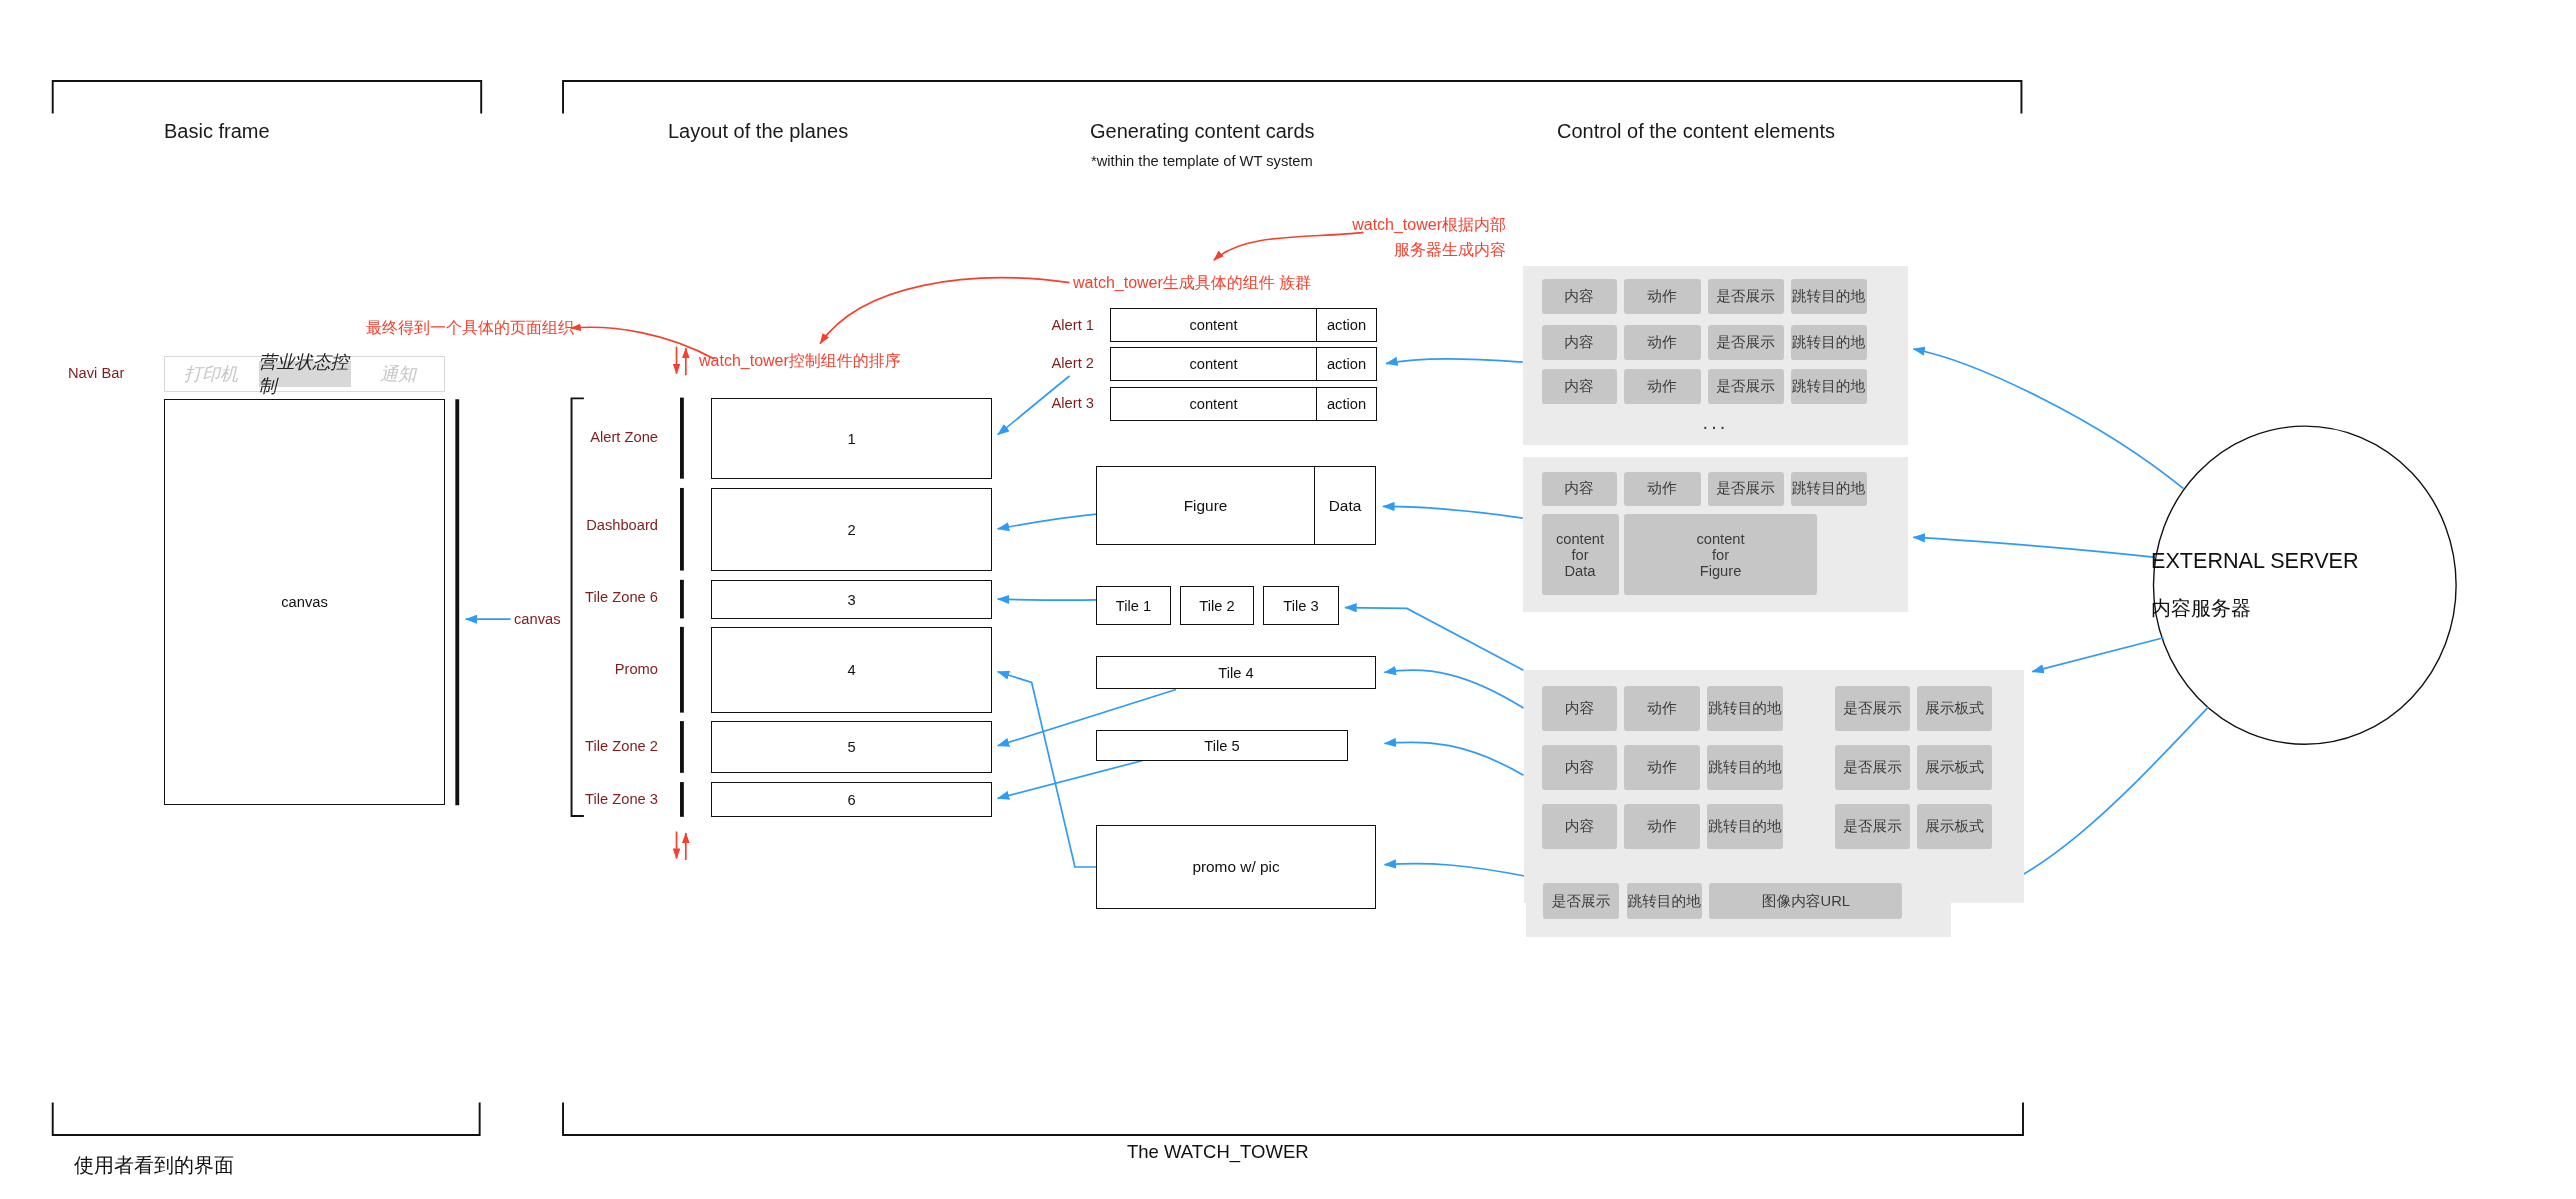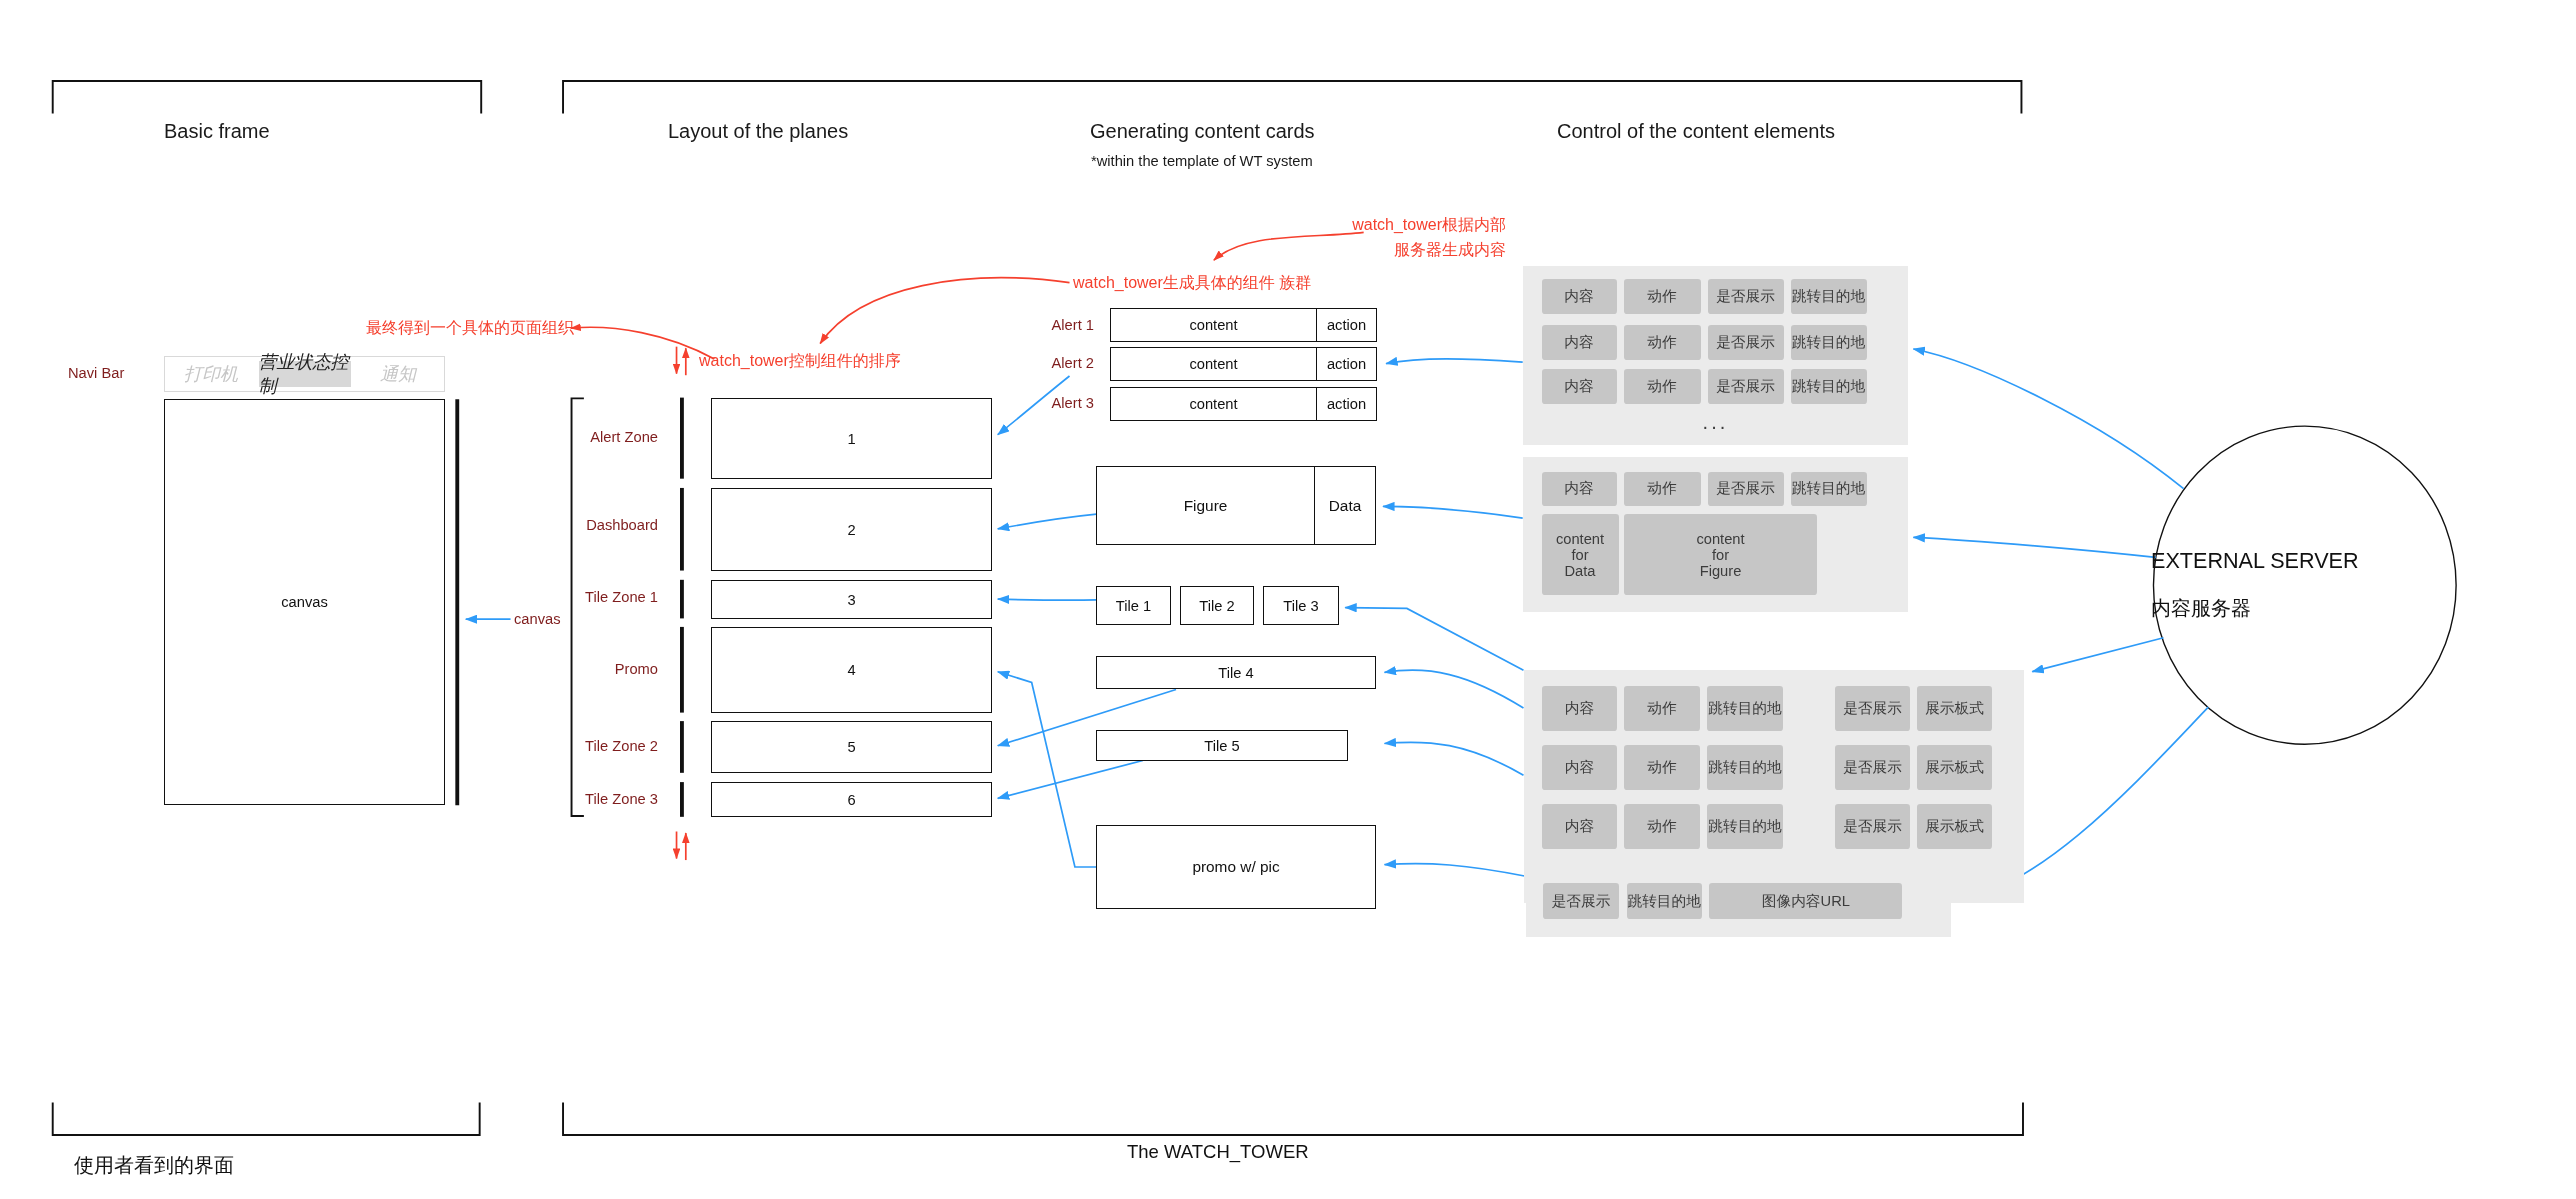--- a/index.html
+++ b/index.html
@@ -118,21 +118,21 @@
     <div class="navcell dis">通知</div>
   </div>
 
   <div class="box num" style="left:164px;top:399px;width:281px;height:406px;">
     <span>canvas</span>
   </div>
   <div class="abs lbl" style="left:514px;top:611px;">canvas</div>
 
   <div class="abs rgt lbl" style="left:494px;top:429px;width:164px;">Alert Zone</div>
   <div class="abs rgt lbl" style="left:494px;top:517px;width:164px;">Dashboard</div>
-  <div class="abs rgt lbl" style="left:494px;top:589px;width:164px;">Tile Zone 1</div>
+  <div class="abs rgt lbl" style="left:494px;top:589px;width:164px;">Tile Zone 6</div>
   <div class="abs rgt lbl" style="left:494px;top:661px;width:164px;">Promo</div>
   <div class="abs rgt lbl" style="left:494px;top:738px;width:164px;">Tile Zone 2</div>
   <div class="abs rgt lbl" style="left:494px;top:791px;width:164px;">Tile Zone 3</div>
 
   <div class="box num" style="left:711px;top:398px;width:281px;height:81px;">
       <span>1</span>
     </div>
   <div class="box num" style="left:711px;top:488px;width:281px;height:83px;">
       <span>2</span>
     </div>

